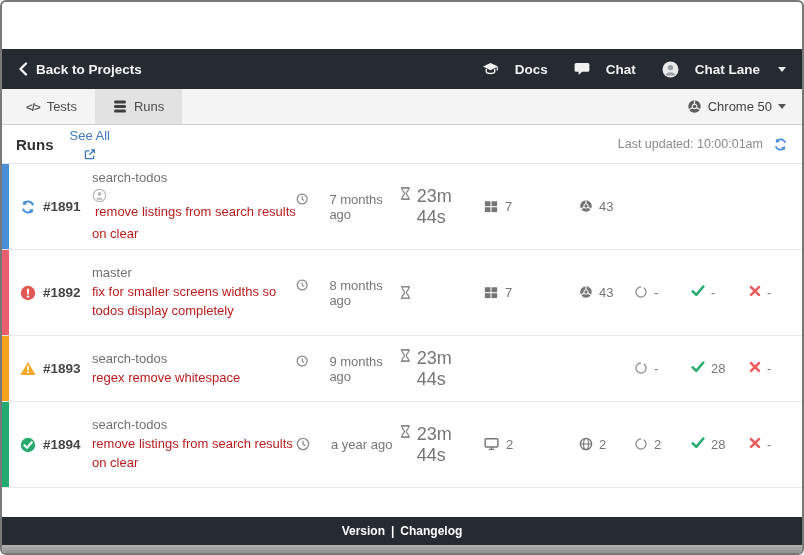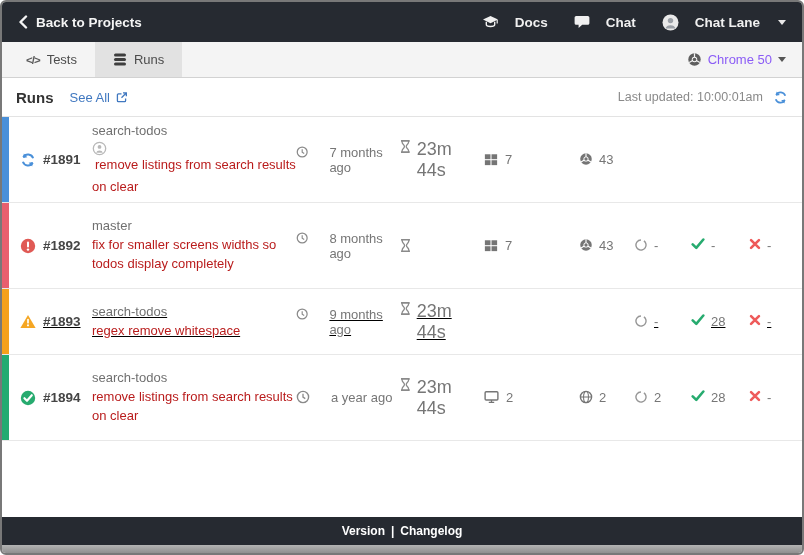--- a/index.html
+++ b/index.html
@@ -2,58 +2,58 @@
 <html><head>
 <meta charset="utf-8">
 <style>
   * { margin:0; padding:0; box-sizing:border-box; }
   body { font-family:"Liberation Sans", sans-serif; background:#fff; }
   .window { width:804px; height:555px; border:2px solid #787878; border-radius:6px;
             overflow:hidden; display:flex; flex-direction:column; background:#fff; }
 
   
   .topbar { height:40px; background:#262a31; display:flex; align-items:center;
-            justify-content:space-between; padding:16px 16px; flex:0 0 auto; }
+            justify-content:space-between; padding:16px 16px; flex:0 0 auto;margin-top:47px; }
   .topbar .left { display:flex; align-items:center; gap:8px; color:#f4f4f4;
                   font-size:13.5px; font-weight:700; cursor:pointer; }
   .topbar .right { display:flex; align-items:center; gap:26px; }
   .topbar-item { display:flex; align-items:center; gap:16px; color:#f0f0f0;
                  font-size:13.5px; font-weight:600; cursor:pointer; }
   .caret { width:0; height:0; border-left:4.5px solid transparent;
            border-right:4.5px solid transparent; border-top:5px solid #e9e9e9; margin-left:2px; }
 
   
   .tabbar { height:36px; background:#f4f4f4; border-bottom:1px solid #d2d2d2;
             display:flex; align-items:stretch; padding:0 0 0 6px; flex:0 0 auto; }
   .tab { display:flex; align-items:center; gap:7px; padding:0 18px; font-size:13px;
          color:#4c4c4c; cursor:pointer; }
   .tab.active { background:#e2e2e2; }
   .code-glyph { font-size:11.5px; font-weight:700; color:#5a5a5a; letter-spacing:-1px; }
   .tabbar .spacer-flex { flex:1; }
   .browser-select { display:flex; align-items:center; gap:6px; padding:0 16px;
-                    font-size:13px; color:#8b5cf6; cursor:pointer; }
+                    font-size:13px; color:#404040; cursor:pointer; }
   .caret-dark { width:0; height:0; border-left:4.5px solid transparent;
                 border-right:4.5px solid transparent; border-top:5px solid #555; }
 
   
   .page-header { height:39px; display:flex; align-items:center; padding:0 14px;
                  border-bottom:1px solid #e3e3e3; flex:0 0 auto; background:#fff; }
   .page-title { font-size:15px; font-weight:700; color:#333; margin-right:16px; }
   .see-all { display:flex; align-items:center; gap:5px; color:#4078c0; font-size:13px;
-             cursor:pointer; text-decoration:none; }
+             cursor:pointer; text-decoration:none;flex-direction:column; }
   .page-header .spacer-flex { flex:1; }
   .last-updated { font-size:12.5px; color:#8a8a8a; margin-right:10px; }
   .refresh-btn { cursor:pointer; display:flex; align-items:center; }
 
   
   .runs-list { flex:0 0 auto; }
   .run-row { position:relative; display:flex; align-items:center;
              border-bottom:1px solid #e8e8e8; background:#fff; cursor:pointer; }
   .run-row.tall { height:86px; }
-  .run-row.short { height:66px;text-decoration:underline; }
+  .run-row.short { height:66px; }
   .color-bar { position:absolute; left:0; top:0; bottom:0; width:7px; }
   .bar-blue   { background:#4a90d9; }
   .bar-red    { background:#e85f6e; }
   .bar-orange { background:#f5a11c; }
   .bar-green  { background:#23ab71; }
 
   .cell { display:flex; align-items:flex-start; }
   .cell-status { width:16px; margin-left:18px; flex:0 0 auto; }
   .cell-id { width:56px; padding-left:7px; font-size:13.5px; font-weight:700; color:#454545; flex:0 0 auto; }
   .cell-commit { width:204px; flex:0 0 auto; }

